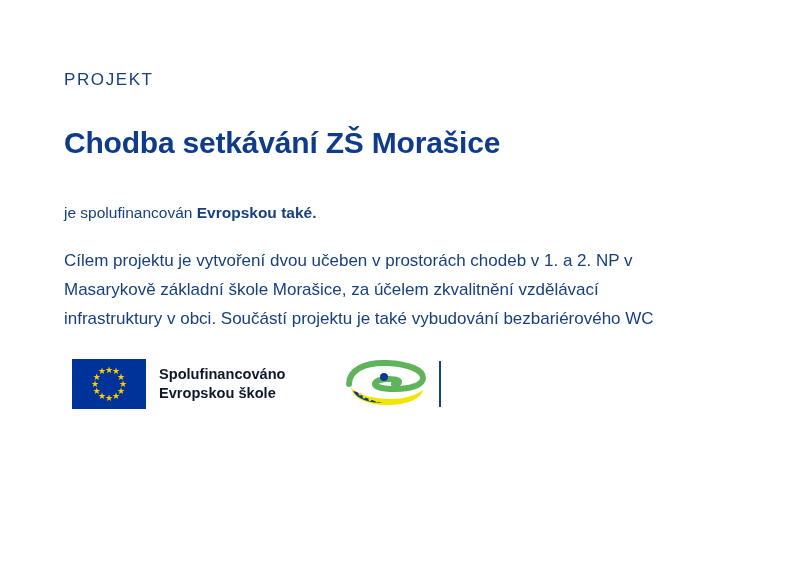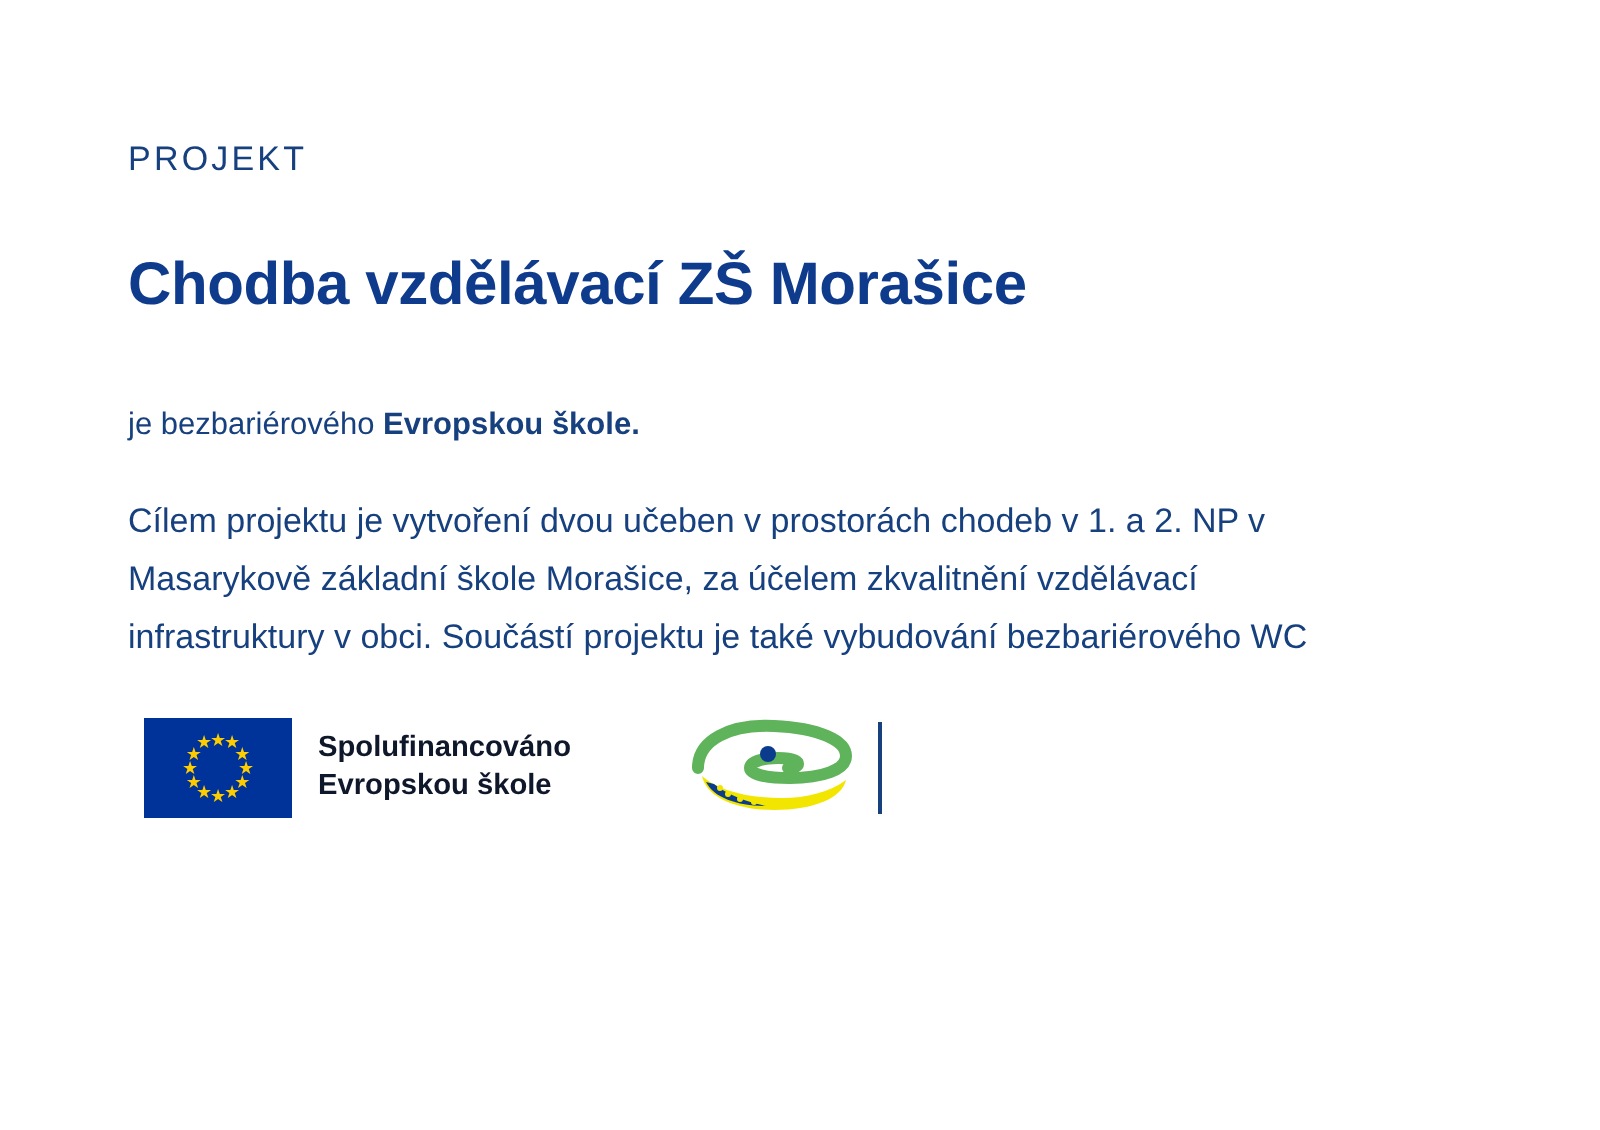--- a/index.html
+++ b/index.html
@@ -113,24 +113,24 @@
     white-space: pre-line;
   }
 </style>
 </head>
 <body>
 
 <div class="page">
 
   <div class="eyebrow">PROJEKT</div>
 
-  <h1 class="title">Chodba vzdělávací ZŠ Morašice</h1>
+  <h1 class="title">Chodba setkávání ZŠ Morašice</h1>
 
   <p class="subtitle">
-    <span>je bezbariérového </span><span class="strong">Evropskou škole.</span>
+    <span>je spolufinancován </span><span class="strong">Evropskou také.</span>
   </p>
 
   <p class="body-text">Cílem projektu je vytvoření dvou učeben v prostorách chodeb v 1. a 2. NP v Masarykově základní škole Morašice, za účelem zkvalitnění vzdělávací infrastruktury v obci. Součástí projektu je také vybudování bezbariérového WC</p>
 
   <div class="logos">
 
     <div class="eu-logo">
       <div class="eu-flag" id="eu-flag" style="background: rgb(0, 51, 153);">
           <span class="star" style="color: rgb(255, 204, 0); left: 32.5px; top: 6.5px;">★</span>
           <span class="star" style="color: rgb(255, 204, 0); left: 39.5px; top: 8.37564px;">★</span>

